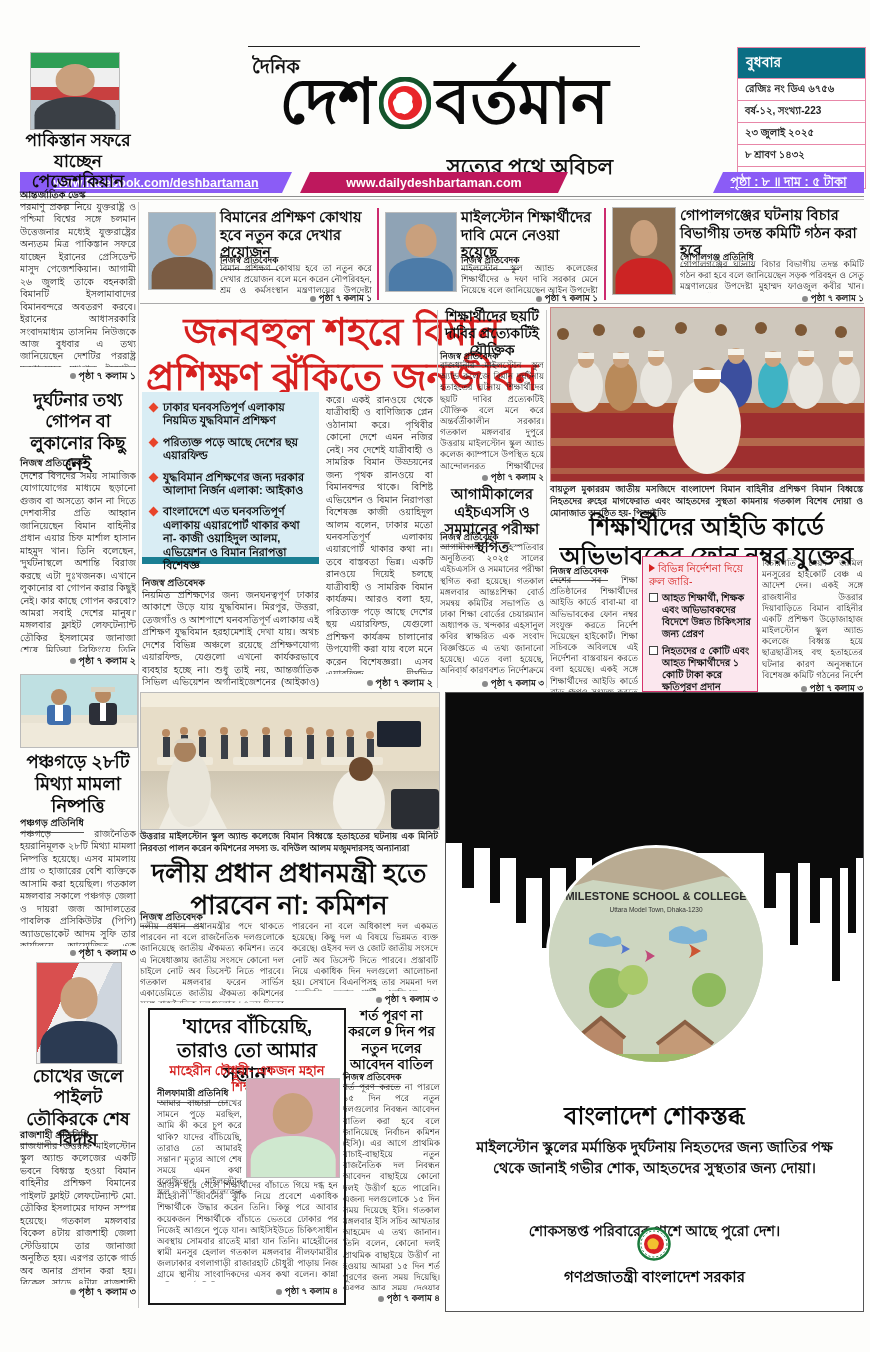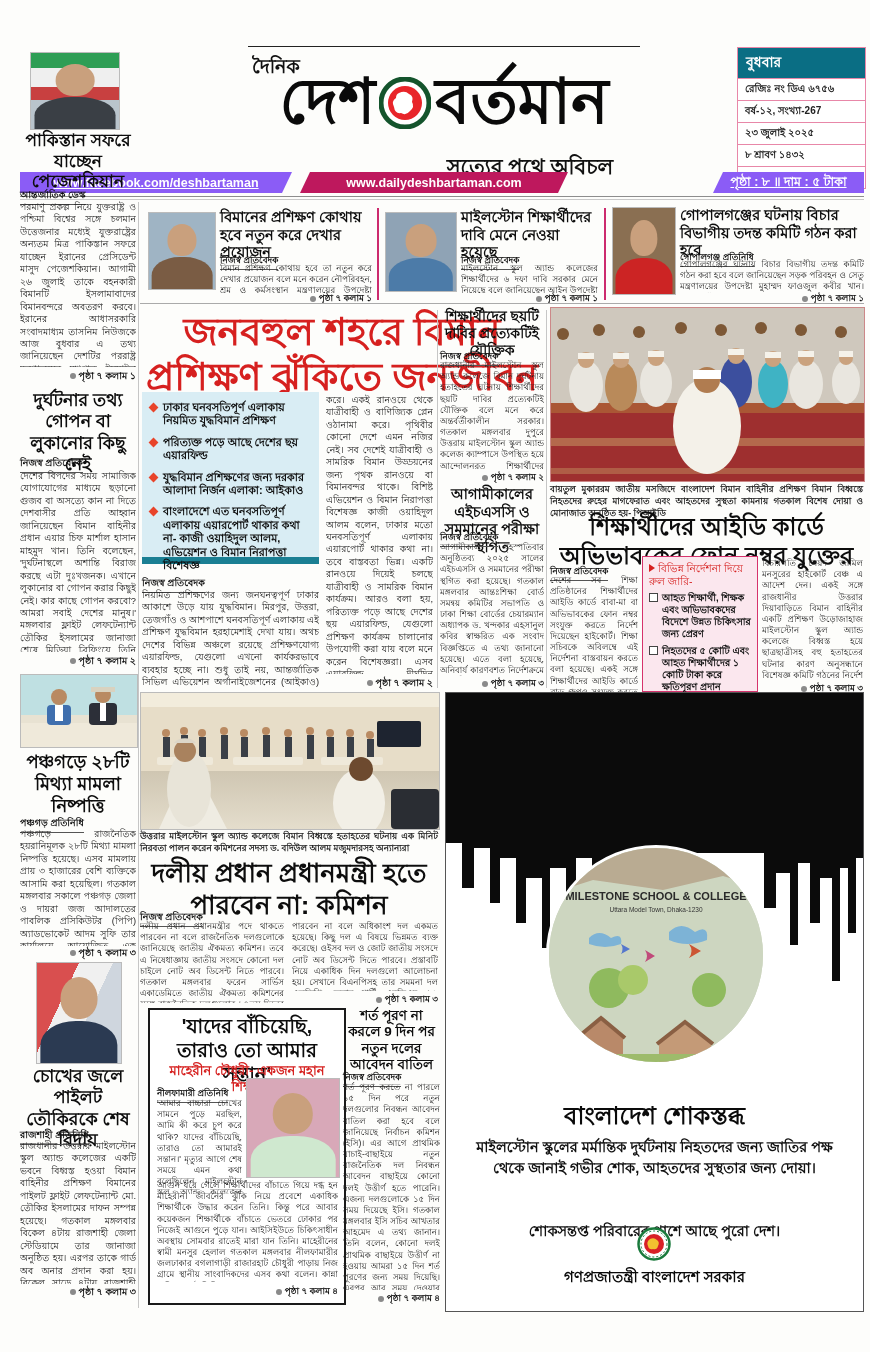--- a/index.html
+++ b/index.html
@@ -78,21 +78,21 @@
         <path d="M20 16 q6 -3 10 1 q5 2 3 8 q3 5 -2 9 q-4 5 -9 2 q-6 1 -7 -6 q-3 -6 2 -9 q0 -4 3 -5 Z" fill="#fff"></path>
       </svg>
     </span>
     <span>বর্তমান</span>
   </div>
   <div class="abs" style="left:420px;top:151px;width:220px;font-size:21px;font-weight:bold;text-align:center;">সত্যের পথে অবিচল</div>
 
   <div class="datebox">
     <div class="day">বুধবার</div>
     <div class="row">রেজিঃ নং ডিএ ৬৭৫৬</div>
-    <div class="row">বর্ষ-১২, সংখ্যা-267</div>
+    <div class="row">বর্ষ-১২, সংখ্যা-223</div>
     <div class="row">২৩ জুলাই ২০২৫</div>
     <div class="row">৮ শ্রাবণ ১৪৩২</div>
     <div class="row">২৭ মহররম ১৪৪৭</div>
   </div>
 
   <div class="ribbon rib-red" style="left:20px;width:272px;clip-path:polygon(0 0,100% 0,calc(100% - 10px) 100%,0 100%);">www.facebook.com/deshbartaman</div>
   <div class="ribbon rib-blue" style="left:300px;width:268px;clip-path:polygon(10px 0,100% 0,calc(100% - 10px) 100%,0 100%);">www.dailydeshbartaman.com</div>
   <div class="ribbon rib-red" style="left:713px;width:151px;clip-path:polygon(10px 0,100% 0,100% 100%,0 100%);">পৃষ্ঠা : ৮ ॥ দাম : ৫ টাকা</div>
   <div class="hrule" style="left:20px;top:196px;width:844px;background:#8d8d8d;"></div>
   <div class="hrule" style="left:20px;top:199px;width:844px;background:#c9c9c9;"></div>

